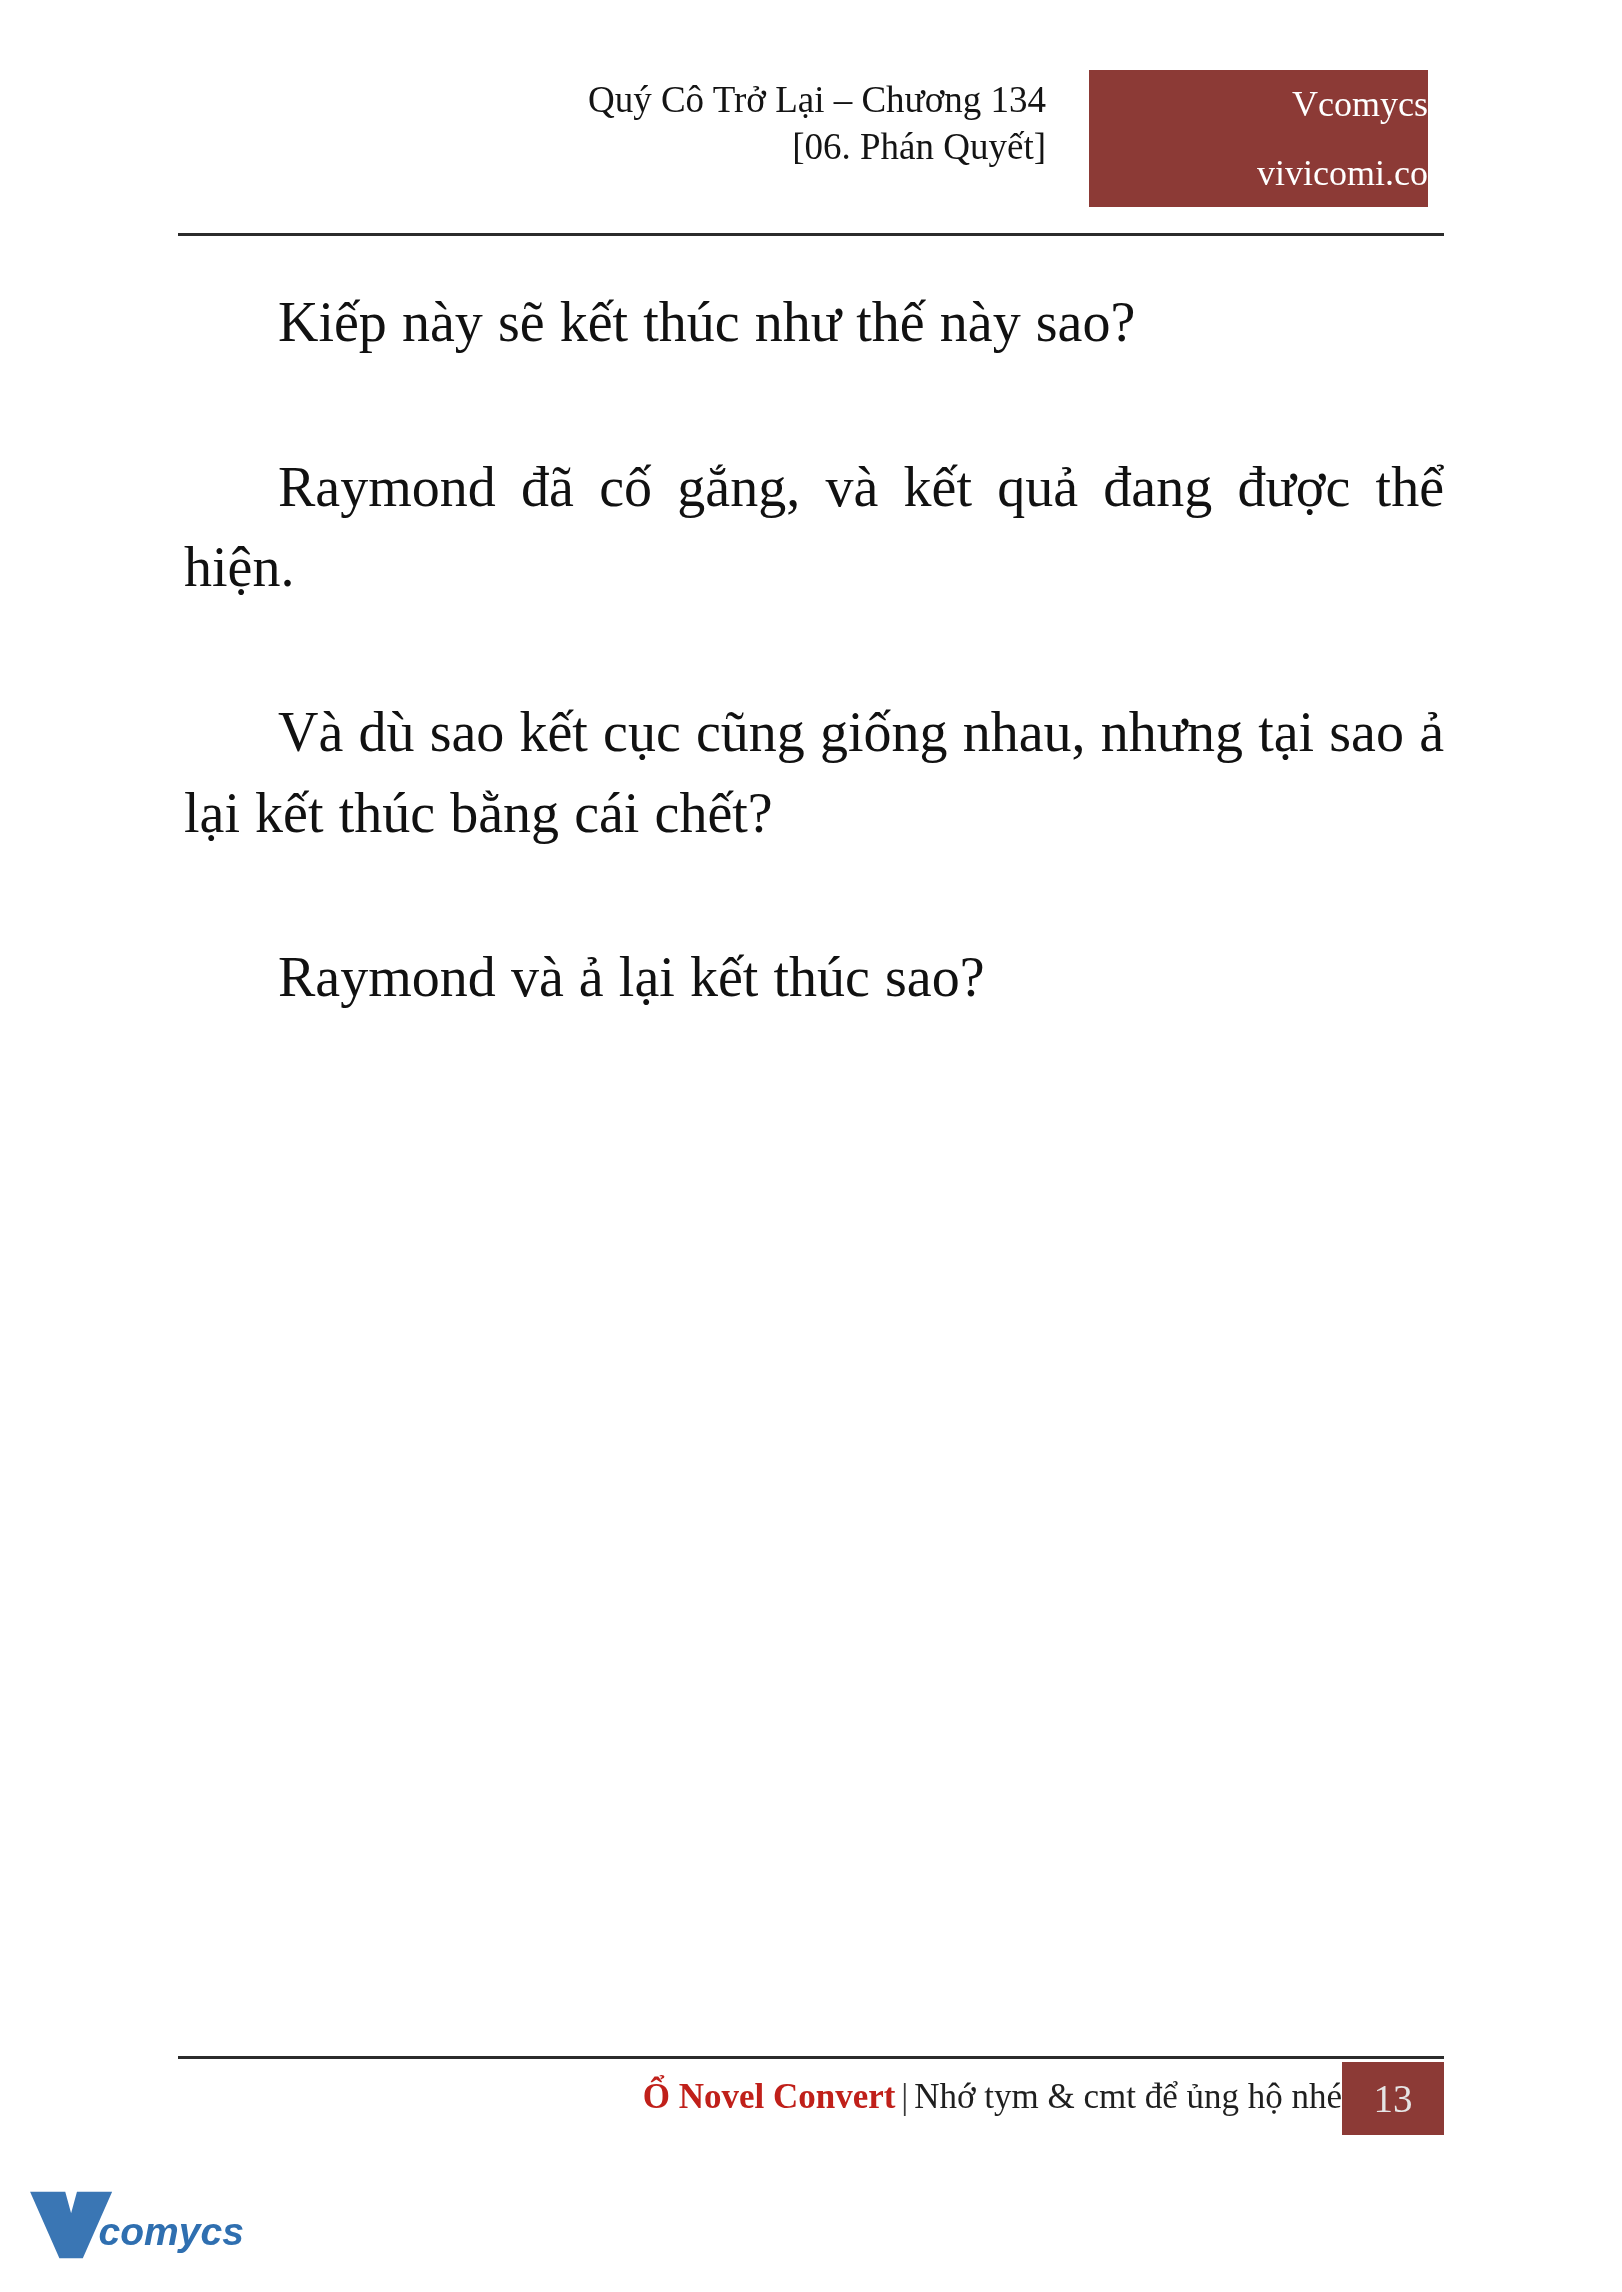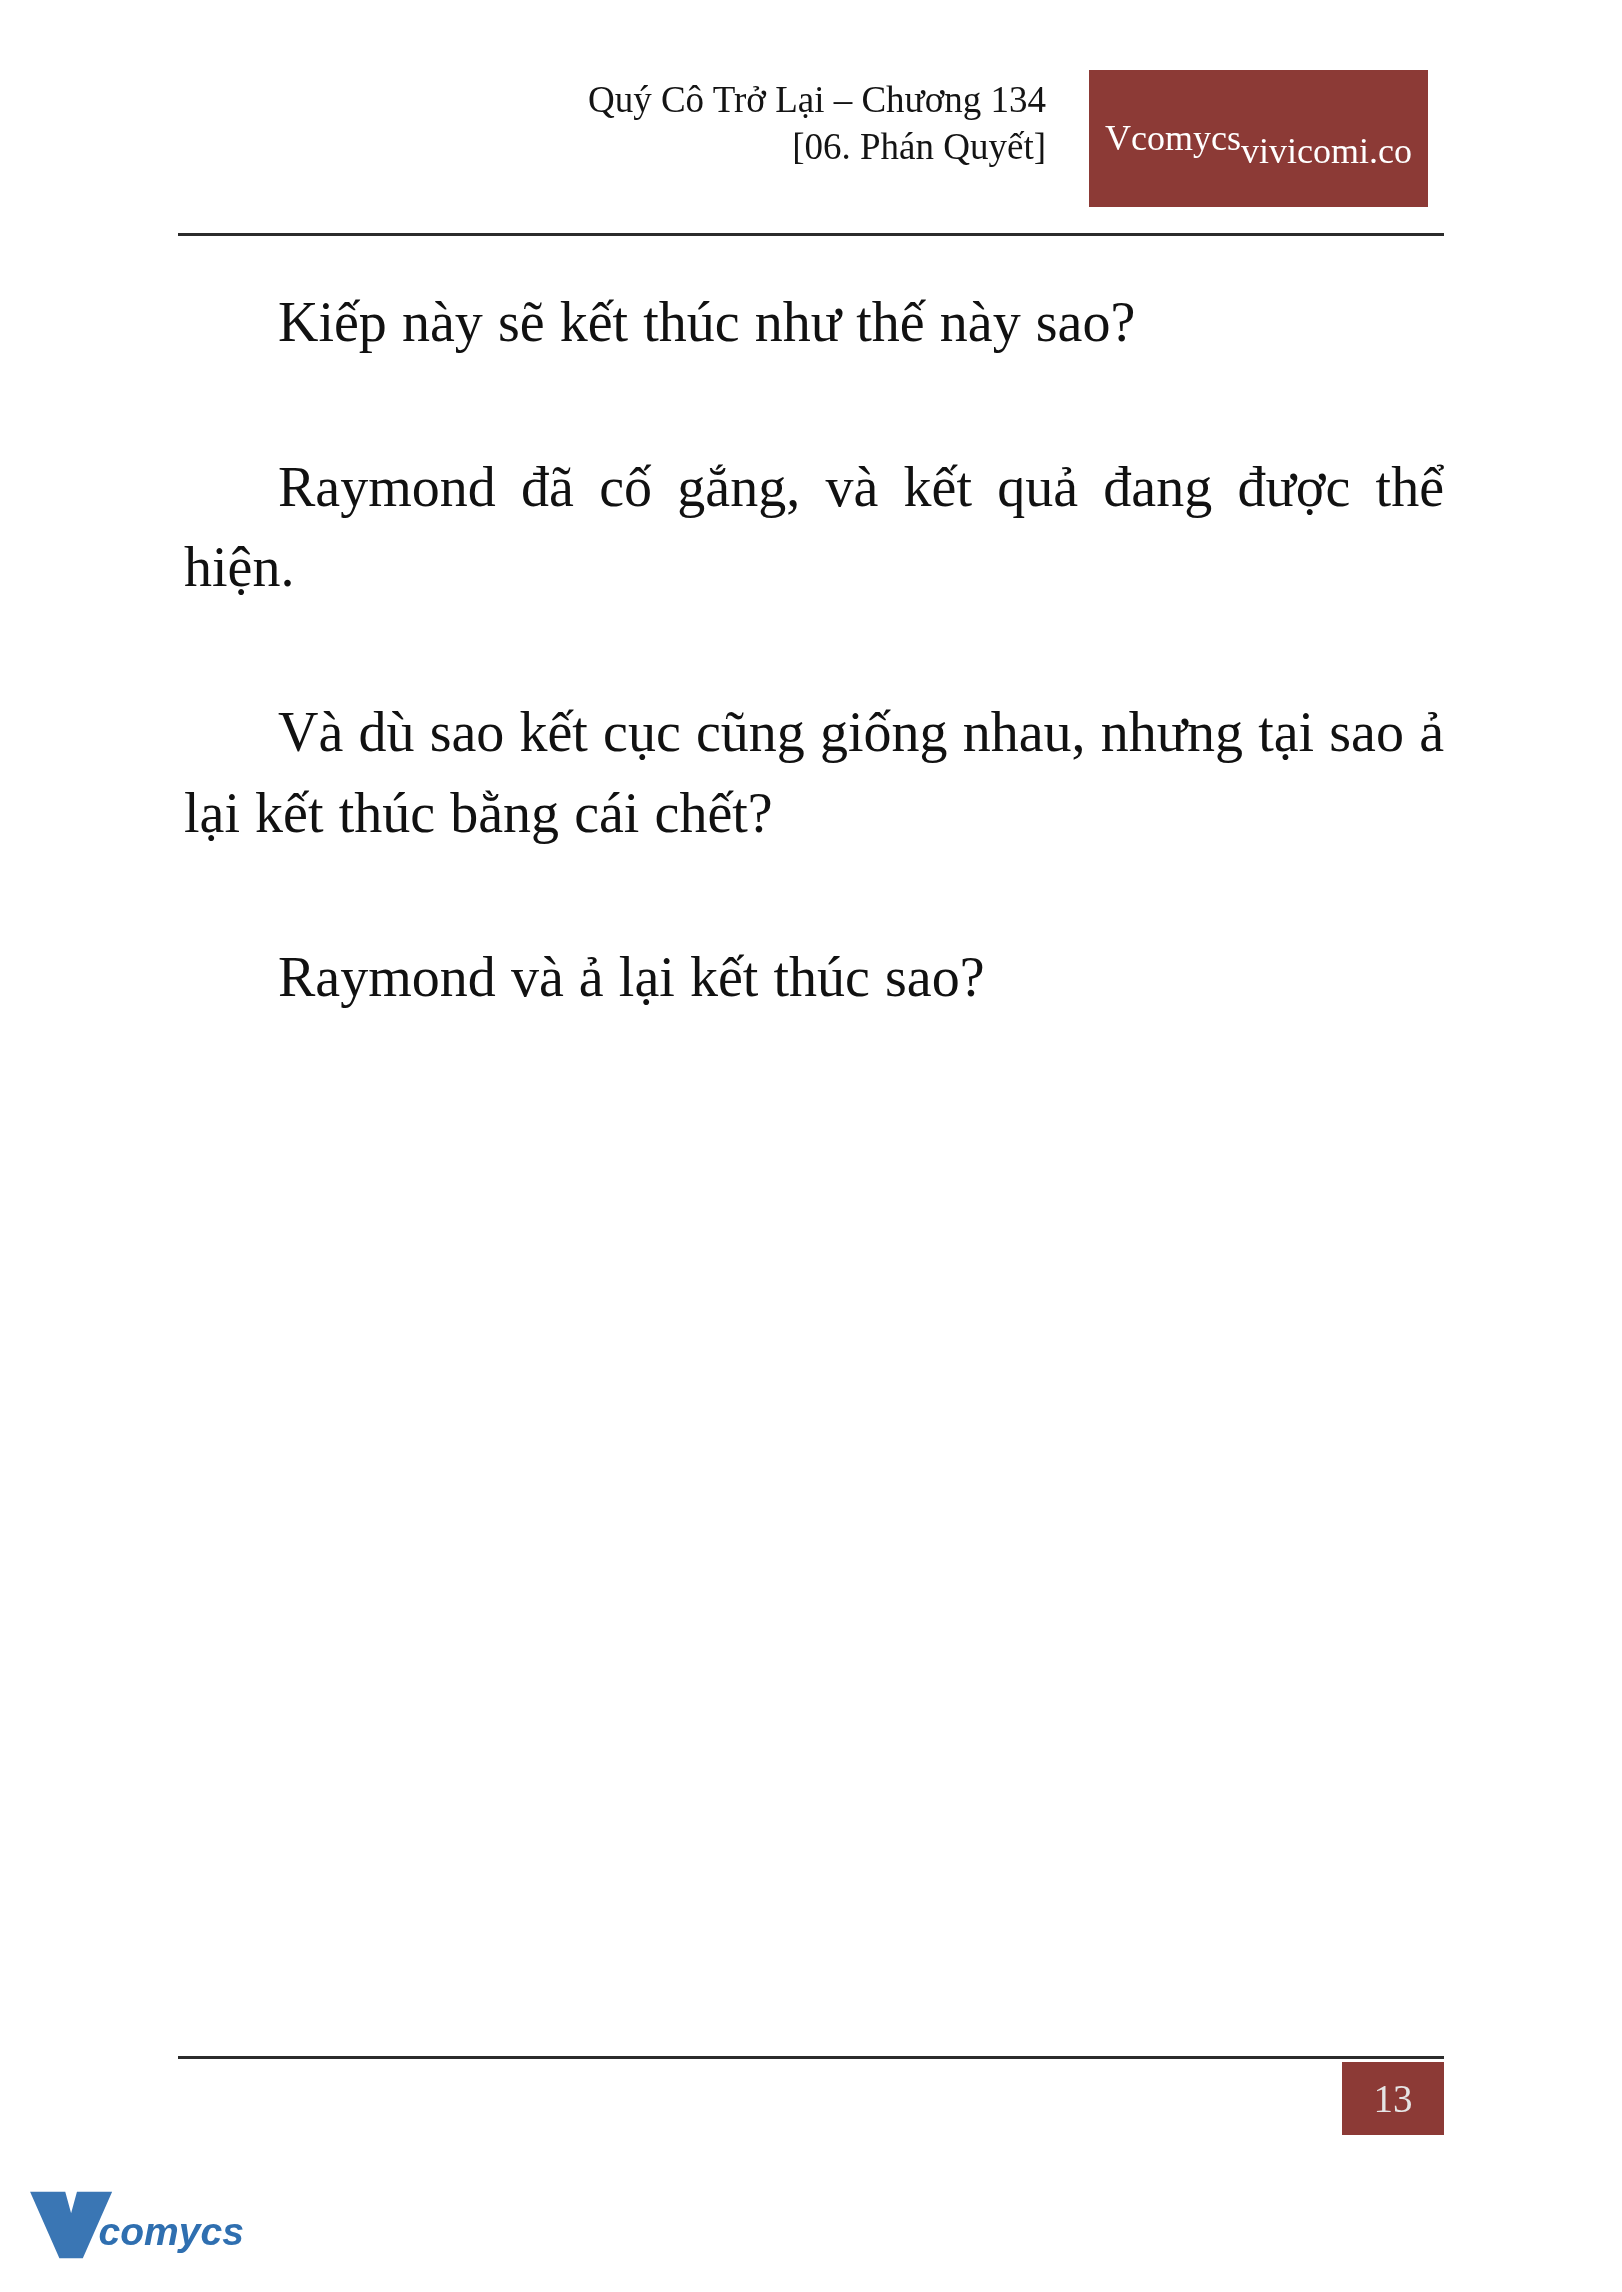--- a/index.html
+++ b/index.html
@@ -45,21 +45,22 @@
   }
   .header-badge {
     position: absolute;
     right: 0;
     top: -5.9px;
     width: 339px;
     height: 137px;
     background: #8c3a36;
     color: #ffffff;
     display: flex;
-    align-items: center;
+    flex-direction: column;
+    align-items: flex-end;
     justify-content: center;
     font-family: "Liberation Serif", serif;
   }
   .header-badge .brand {
     font-size: 36px;
     line-height: 1.18;
   }
   .header-badge .site {
     font-size: 36px;
     line-height: 1.18;
@@ -171,20 +172,23 @@
 
   <div class="content">
     <p class="para">Kiếp này sẽ kết thúc như thế này sao?</p>
     <p class="para">Raymond đã cố gắng, và kết quả đang được thể hiện.</p>
     <p class="para">Và dù sao kết cục cũng giống nhau, nhưng tại sao ả lại kết thúc bằng cái chết?</p>
     <p class="para">Raymond và ả lại kết thúc sao?</p>
   </div>
 
   <div class="footer-rule"></div>
   <div class="footer">
+    <div class="footer-inner">
+      <span class="footer-brand">Ổ Novel Convert</span><span class="footer-sep">|</span><span class="footer-note">Nhớ tym &amp; cmt để ủng hộ nhé</span>
+    </div>
     <div class="page-number">13</div>
   </div>
 
   <div class="watermark">
     <svg width="225" height="84" viewBox="0 0 230 86" xmlns="http://www.w3.org/2000/svg">
       <g fill="#2f6fb0">
         <polygon points="4,8 40,8 46,30 52,8 88,8 58,76 34,76" opacity="0.95"></polygon>
       </g>
       <g fill="#2f6fb0" font-family="Liberation Sans, sans-serif" font-size="40" font-weight="bold" font-style="italic">
         <text x="74" y="62">comycs</text>

